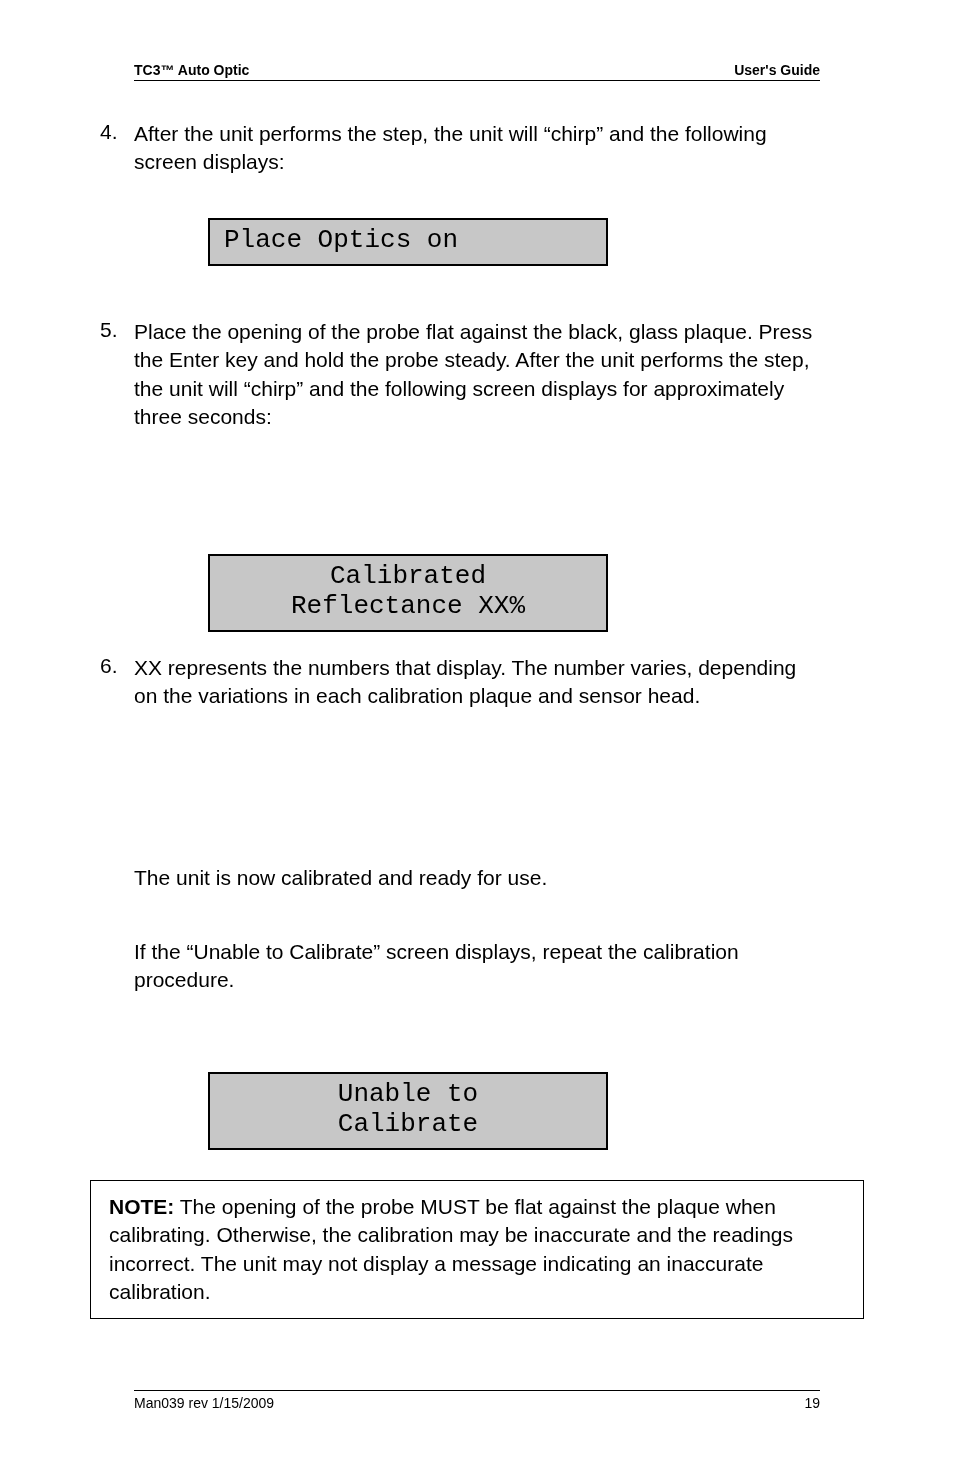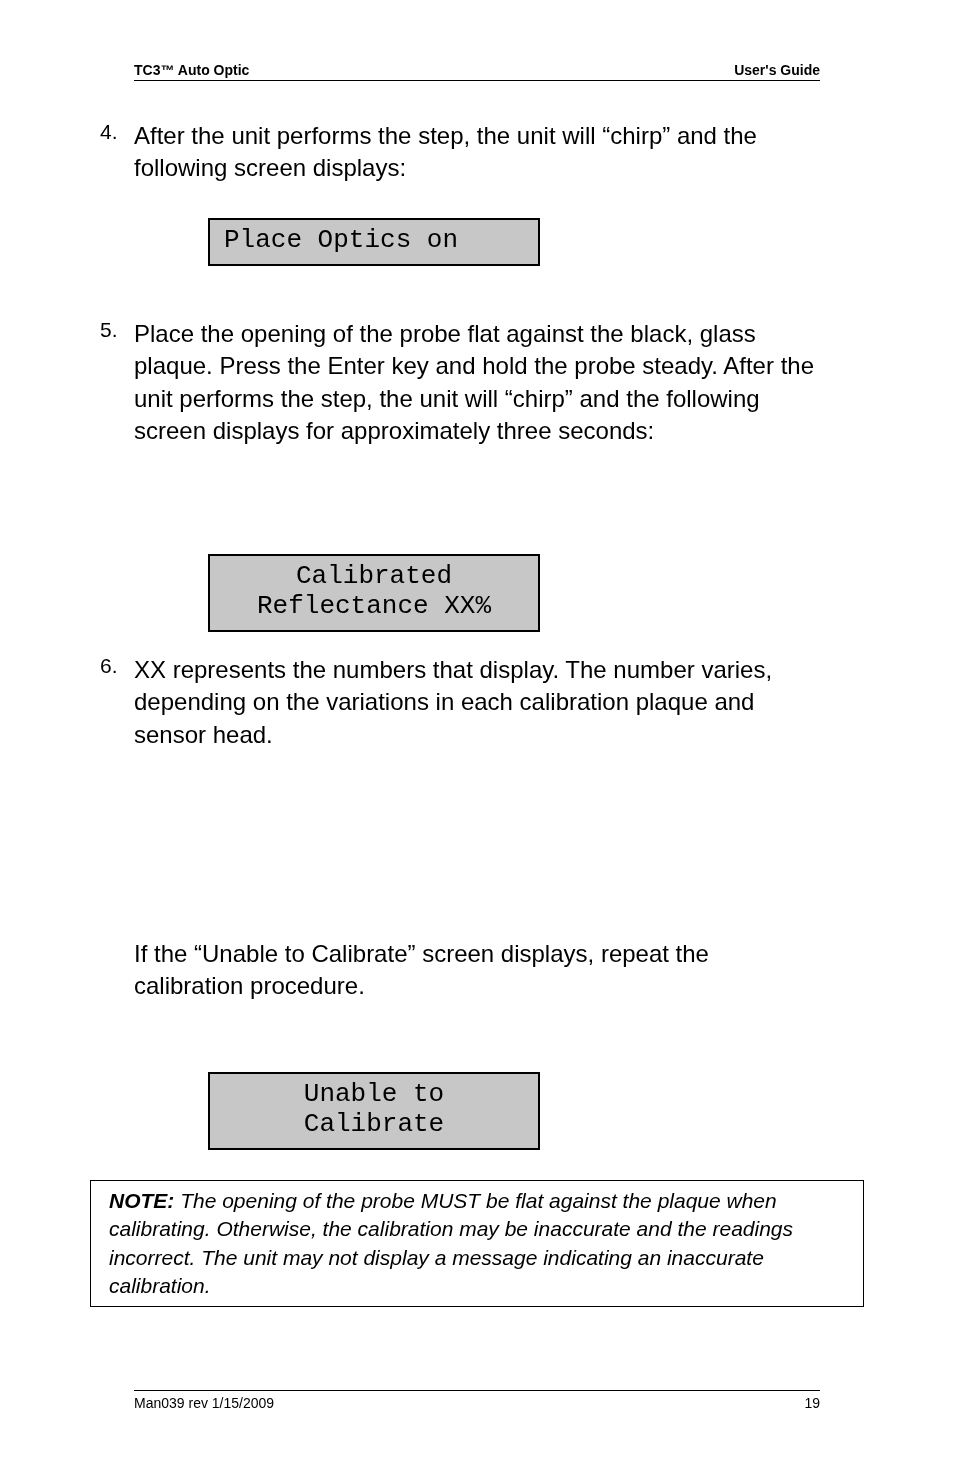--- a/index.html
+++ b/index.html
@@ -36,21 +36,21 @@
   }
   .header-left, .header-right {
     white-space: nowrap;
   }
 
   
   .body-text {
     position: absolute;
     left: 134px;
     right: 134px;
-    font-size: 24px;
+    font-size: 21px;
     line-height: 1.35;
   }
   .p1 { top: 120px; }
   .p2 { top: 318px; }
   .p3 { top: 654px; }
   .p4 { top: 864px; }
   .p5 { top: 938px; }
 
   
   .step-num {
@@ -60,21 +60,21 @@
     font-weight: normal;
   }
   .step4 { top: 120px; }
   .step5 { top: 318px; }
   .step6 { top: 654px; }
 
   
   .lcd {
     position: absolute;
     left: 208px;
-    width: 332px;
+    width: 400px;
     padding: 6px 14px 8px 14px;
     background: #c7c7c7;
     border: 2px solid #000;
     font-family: "Courier New", Courier, monospace;
     font-size: 26px;
     line-height: 1.15;
     box-sizing: border-box;
   }
   .lcd.center {
     text-align: center;
@@ -84,25 +84,24 @@
   .lcd2 { top: 554px; }
   .lcd3 { top: 1072px; }
 
   
   .note-box {
     position: absolute;
     left: 90px;
     right: 90px;
     top: 1180px;
     border: 1px solid #000;
-    padding: 6px 18px;
+    padding: 12px 18px;
     font-size: 21px;
     line-height: 1.35;
     box-sizing: border-box;
-    font-style: italic;
   }
   .note-box .bold { font-weight: bold; }
 
   
   .footer {
     position: absolute;
     left: 134px;
     right: 134px;
     bottom: 64px;
     border-top: 1px solid #000;
@@ -135,20 +134,21 @@
   <div class="body-text p2">Place the opening of the probe flat against the black, glass plaque. Press the Enter key and hold the probe steady. After the unit performs the step, the unit will “chirp” and the following screen displays for approximately three seconds:</div>
 
   <div class="lcd lcd2 center">
     <span class="lcd-row">Calibrated</span>
     <span class="lcd-row">Reflectance  XX%</span>
   </div>
 
   <div class="step-num step6" style="top:654px;left:100px;">6.</div>
   <div class="body-text p3">XX represents the numbers that display. The number varies, depending on the variations in each calibration plaque and sensor head.</div>
 
+  <div class="body-text p4">The unit is now calibrated and ready for use.</div>
 
   <div class="body-text p5">If the “Unable to Calibrate” screen displays, repeat the calibration procedure.</div>
 
   <div class="lcd lcd3 center">
     <span class="lcd-row">Unable to</span>
     <span class="lcd-row">Calibrate</span>
   </div>
 
   <div class="note-box">
     <span class="bold">NOTE:</span><span> The opening of the probe MUST be flat against the plaque when calibrating. Otherwise, the calibration may be inaccurate and the readings incorrect. The unit may not display a message indicating an inaccurate calibration.</span>

